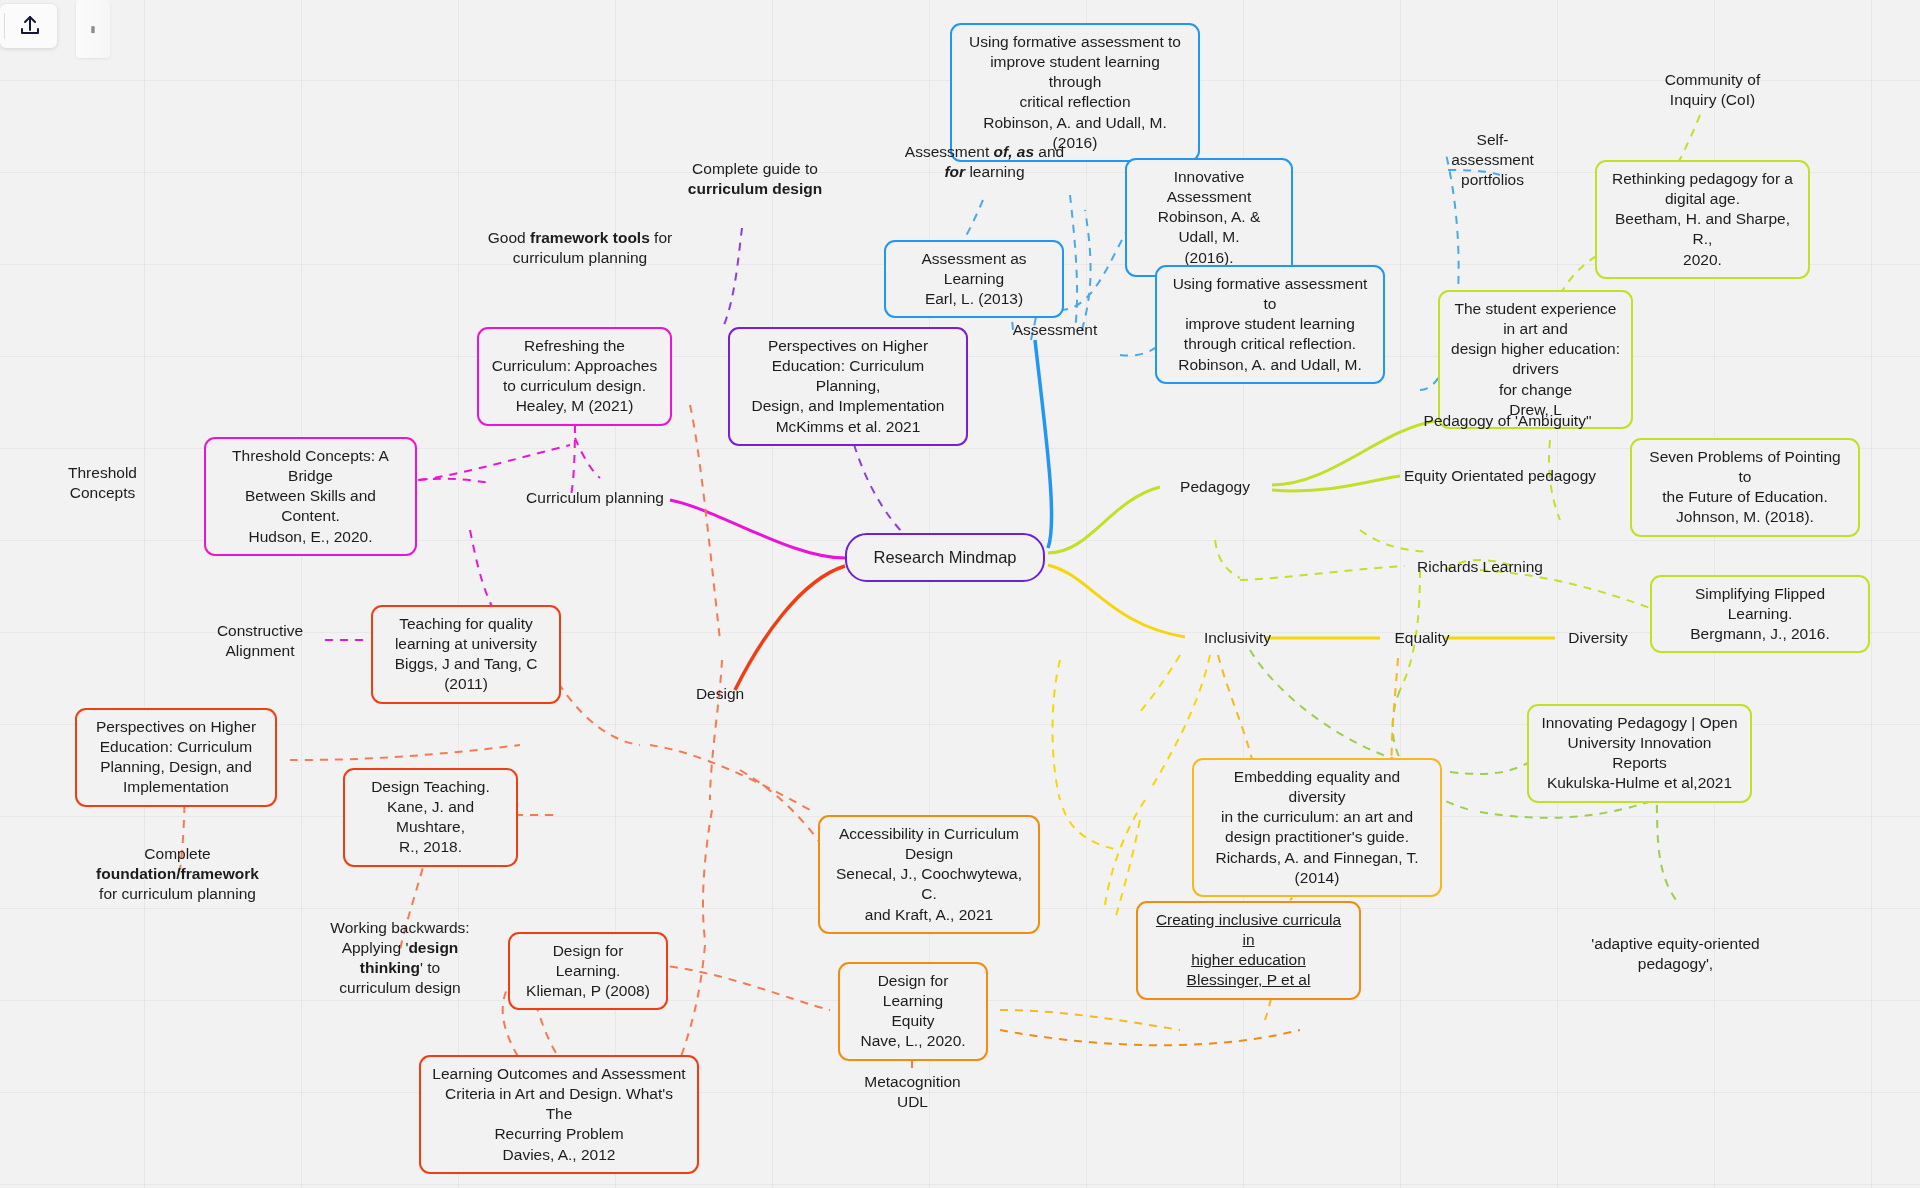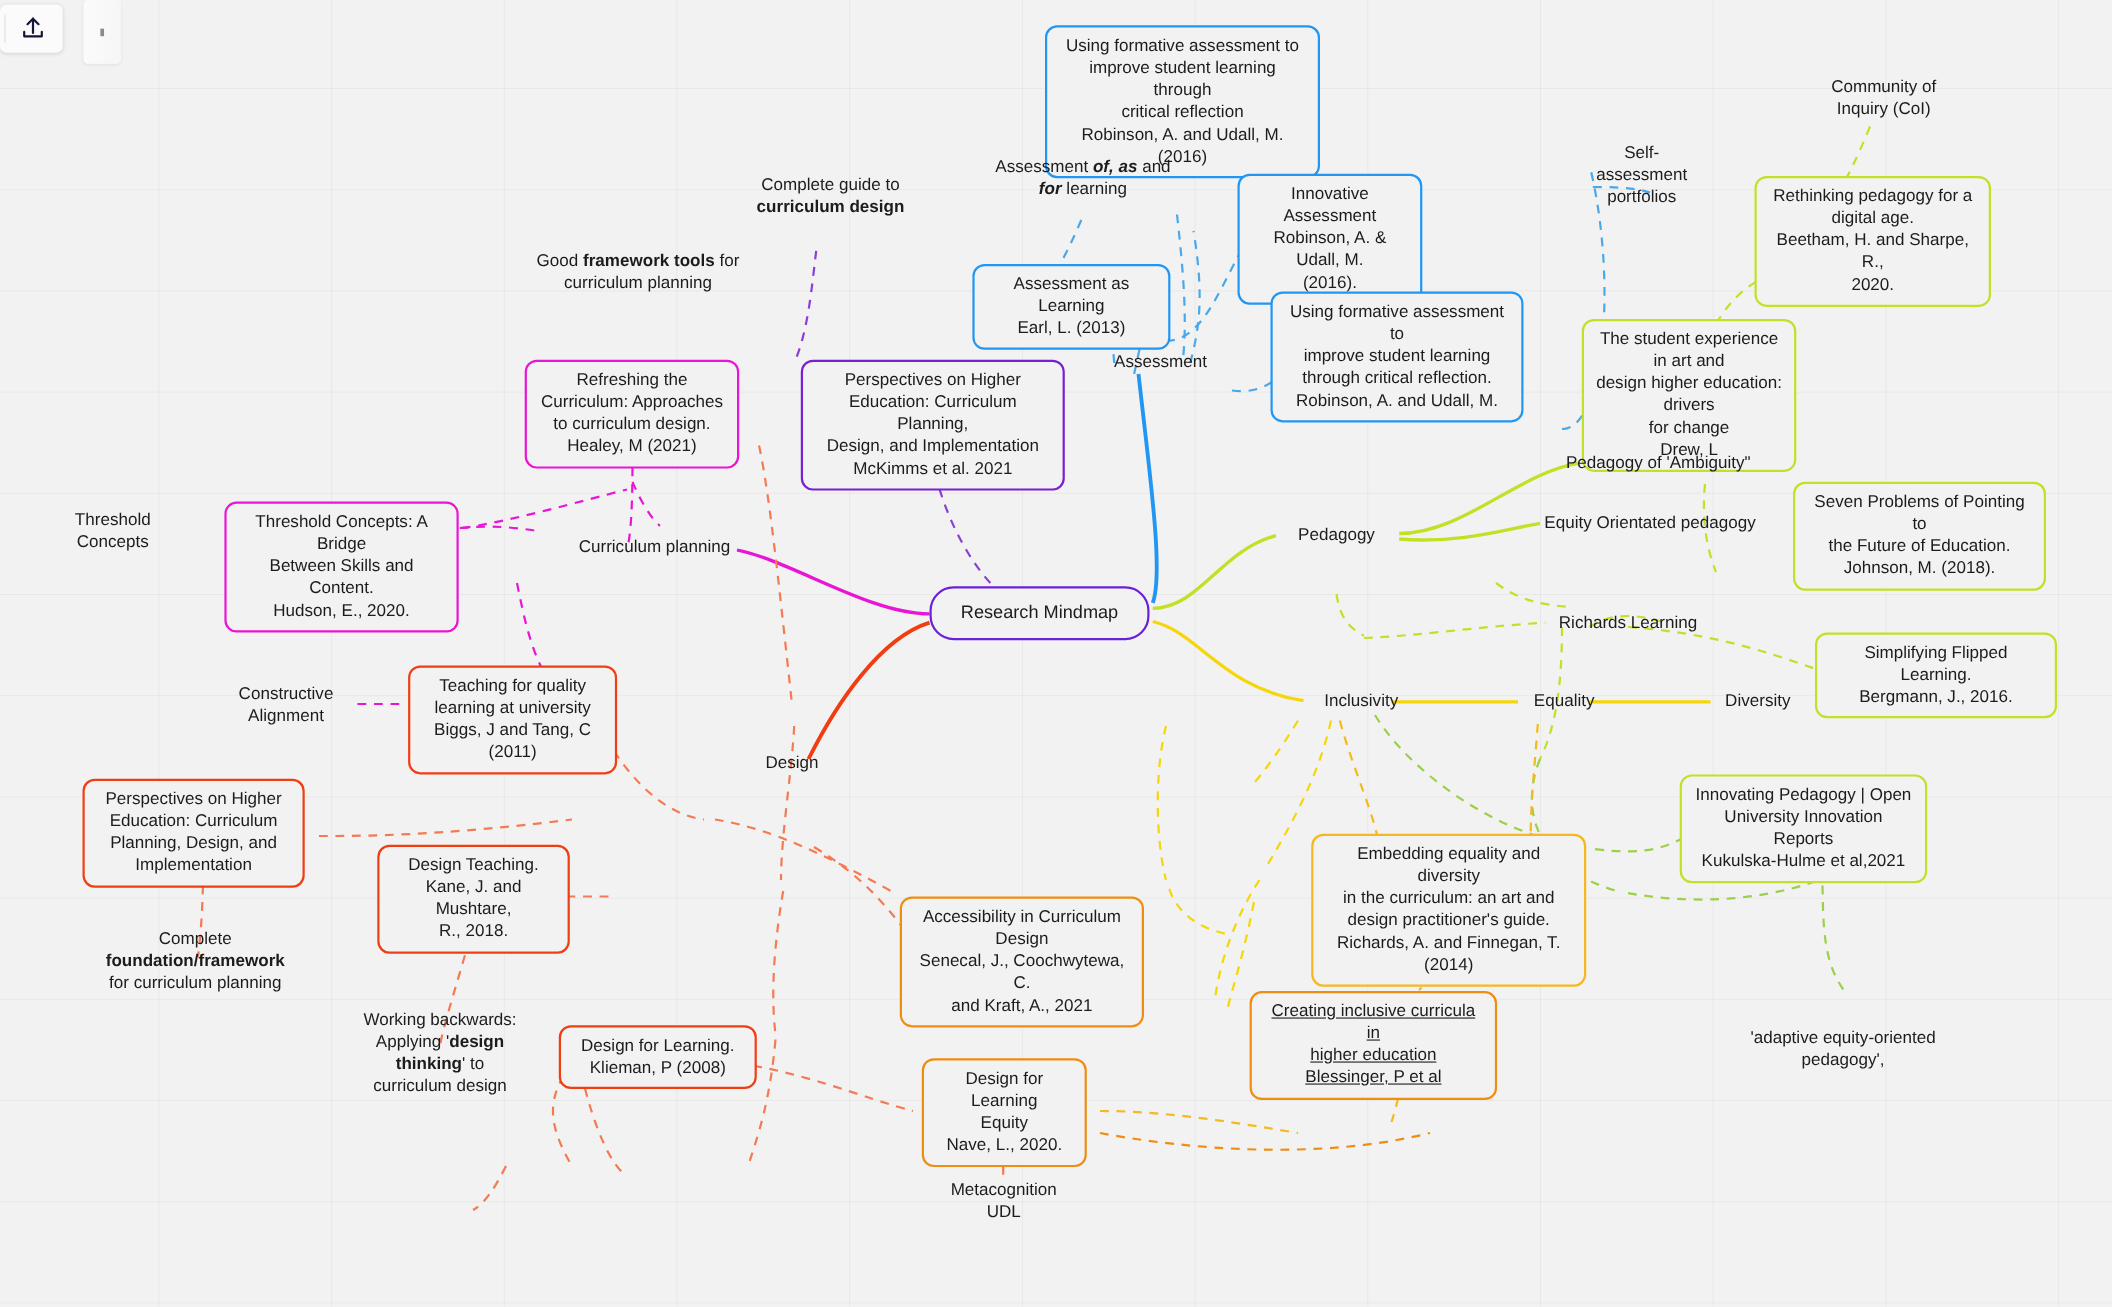--- a/index.html
+++ b/index.html
@@ -265,21 +265,21 @@
 to curriculum design.
 Healey, M (2021)</div>
 
   <div class="node" style="left:728px; top:327px; width:240px; border-color:#7a1fd4;">Perspectives on Higher
 Education: Curriculum Planning,
 Design, and Implementation
 McKimms et al. 2021</div>
 
   <div class="label bold" style="left:35px; top:463px; width:135px;">Threshold<br>Concepts</div>
 
-  <div class="node" style="left:204px; top:437px; width:213px; border-color:#e915d6;margin-top:19px;">Threshold Concepts: A Bridge
+  <div class="node" style="left:204px; top:437px; width:213px; border-color:#e915d6;">Threshold Concepts: A Bridge
 Between Skills and Content.
 Hudson, E., 2020.</div>
 
   <div class="label bold" style="left:185px; top:621px; width:150px;">Constructive<br>Alignment</div>
 
   <div class="node" style="left:371px; top:605px; width:190px; border-color:#f03d12;">Teaching for quality
 learning at university
 Biggs, J and Tang, C (2011)</div>
 
   <div class="node" style="left:75px; top:708px; width:202px; border-color:#f03d12;">Perspectives on Higher
@@ -288,23 +288,27 @@
 Implementation</div>
 
   <div class="label" style="left:70px; top:844px; width:215px;"><span>Complete<br><b>foundation/framework</b><br>for curriculum planning</span></div>
 
   <div class="node" style="left:343px; top:768px; width:175px; border-color:#f03d12;">Design Teaching.
 Kane, J. and Mushtare,
 R., 2018.</div>
 
   <div class="label" style="left:315px; top:918px; width:170px;"><span>Working backwards:<br>Applying '<b>design<br>thinking</b>' to<br>curriculum design</span></div>
 
-  <div class="node" style="left:508px; top:932px; width:180px; border-color:#f03d12;">Design for Learning.
+  <div class="node" style="left:508px; top:932px; width:160px; border-color:#f03d12;">Design for Learning.
 Klieman, P (2008)</div>
 
+  <div class="node" style="left:419px; top:1055px; width:280px; border-color:#f03d12;">Learning Outcomes and Assessment
+Criteria in Art and Design. What's The
+Recurring Problem
+Davies, A., 2012</div>
 
   <div class="node" style="left:818px; top:815px; width:222px; border-color:#ef8c12;">Accessibility in Curriculum
 Design
 Senecal, J., Coochwytewa, C.
 and Kraft, A., 2021</div>
 
   <div class="node" style="left:838px; top:962px; width:150px; border-color:#ef8c12;">Design for Learning
 Equity
 Nave, L., 2020.</div>
 

